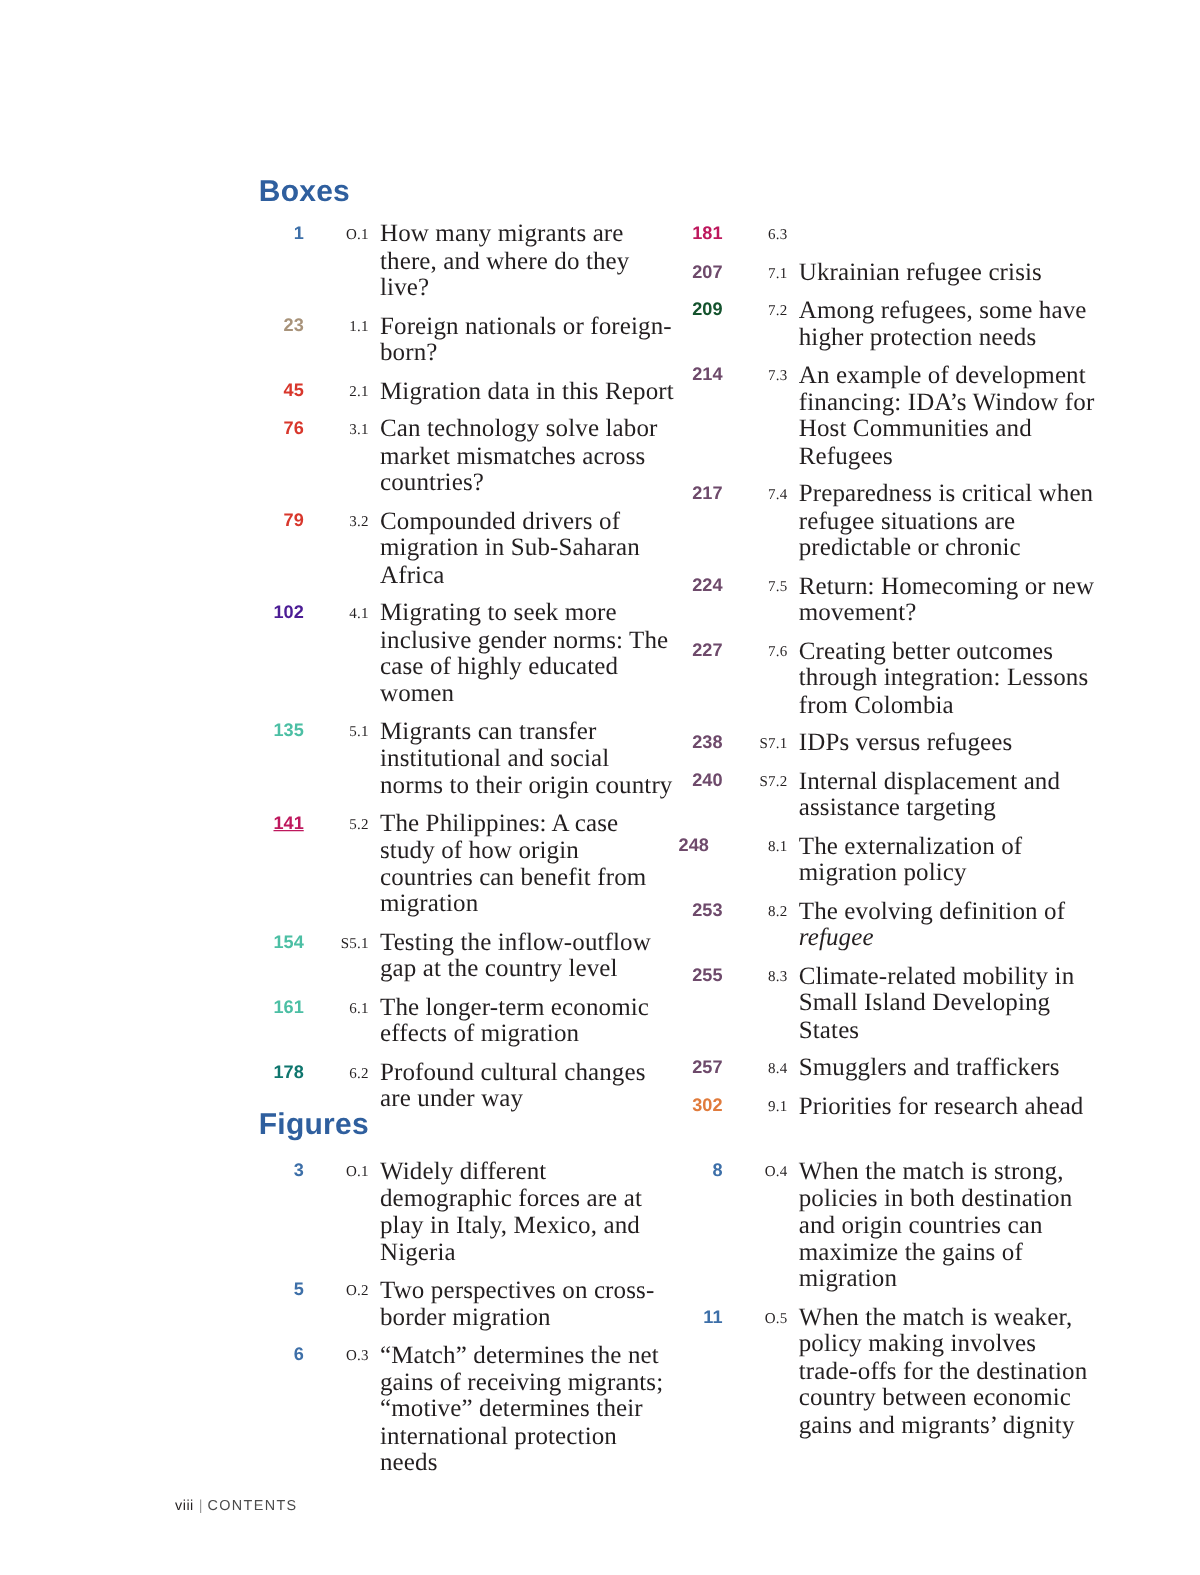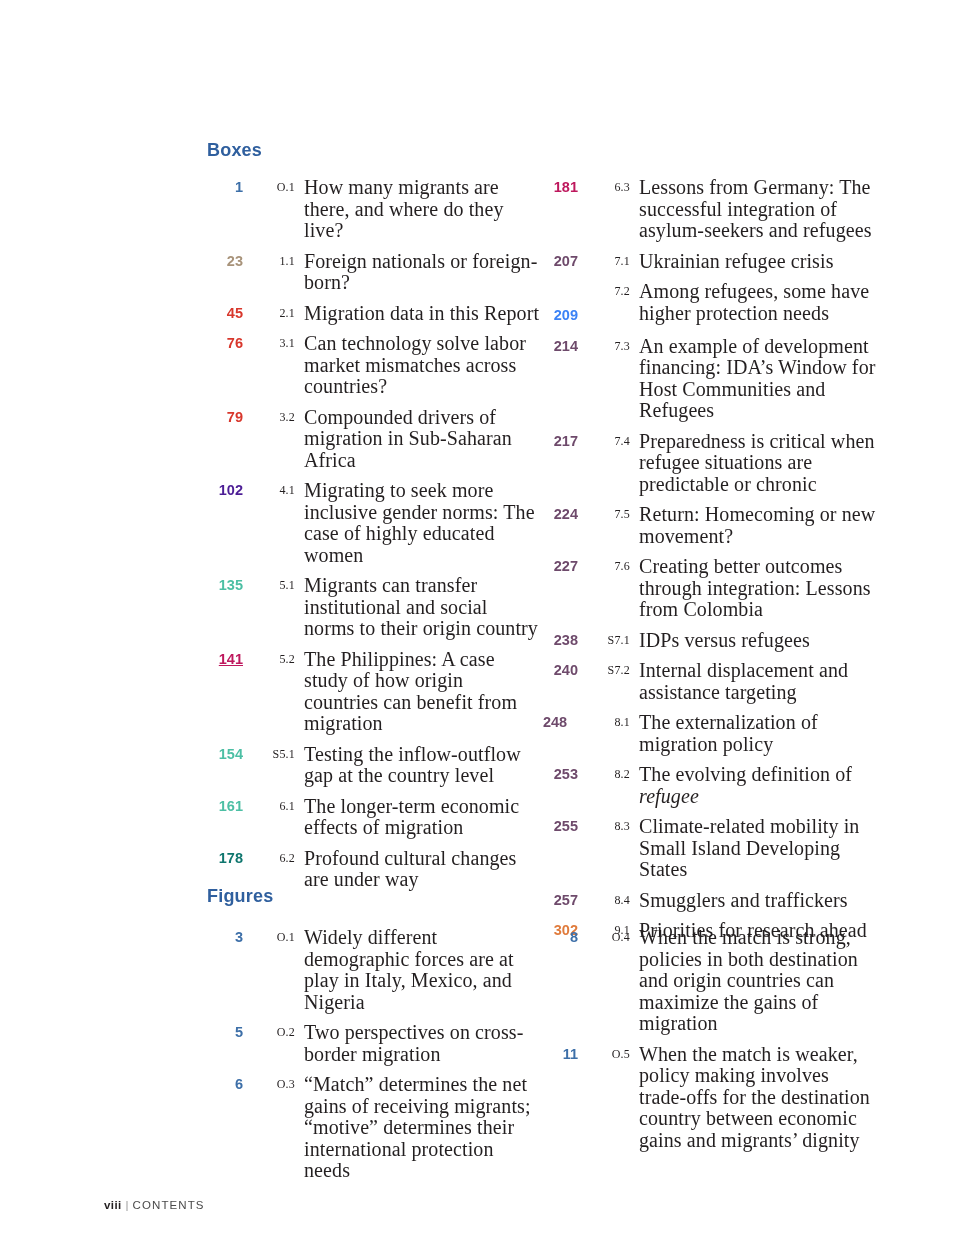--- a/index.html
+++ b/index.html
@@ -18,21 +18,21 @@
 
   .section {
     position: absolute;
   }
   #boxes-section { left: 0; top: 0; width: 960px; }
   #figures-section { left: 0; top: 0; width: 960px; }
 
   .section-heading {
     font-family: "Liberation Sans", sans-serif;
     font-weight: bold;
-    font-size: 18px;
+    font-size: 24px;
     color: #2f5f9e;
     letter-spacing: 0.2px;
     position: absolute;
   }
 
   .col {
     position: absolute;
     width: 345px;
   }
 
@@ -74,23 +74,24 @@
   .footer {
     position: absolute;
     left: 104px;
     top: 1199px;
     font-family: "Liberation Sans", sans-serif;
     font-size: 11.5px;
     color: #3a3a3a;
     letter-spacing: 1.1px;
   }
   .footer .folio {
-    font-weight: bold;
+    font-weight: normal;
     color: #231f20;
     letter-spacing: 0.4px;
+    margin-left: 36px;
   }
   .footer .sep {
     color: #9a9a9a;
     padding: 0 4px;
     letter-spacing: 0;
   }
   .footer .label {
     color: #4a4a4a;
   }
 </style>
@@ -157,29 +158,28 @@
           <span class="pg" style="color: #0f766e;">178</span>
           <span class="num">6.2</span>
           <span class="ttl">Profound cultural changes are under way</span>
         </div>
       </div>
 
     <div class="col" id="boxes-right" style="left:532px; top:177px;">
         <div class="entry">
           <span class="pg" style="color: #be185d;">181</span>
           <span class="num">6.3</span>
-          <span class="ttl">Lessons from Germany: The successful integration of asylum-seekers and refugees</span>
         </div>
         <div class="entry">
           <span class="pg" style="color: rgb(110, 74, 107);">207</span>
           <span class="num">7.1</span>
           <span class="ttl">Ukrainian refugee crisis</span>
         </div>
         <div class="entry">
-          <span class="pg" style="color: #3b82f6; margin-top: 24px;">209</span>
+          <span class="pg" style="color: #14532d;">209</span>
           <span class="num">7.2</span>
           <span class="ttl">Among refugees, some have higher protection needs</span>
         </div>
         <div class="entry">
           <span class="pg" style="color: rgb(110, 74, 107);">214</span>
           <span class="num">7.3</span>
           <span class="ttl">An example of development financing: IDA’s Window for Host Communities and Refugees</span>
         </div>
         <div class="entry">
           <span class="pg" style="color: rgb(110, 74, 107);">217</span>

